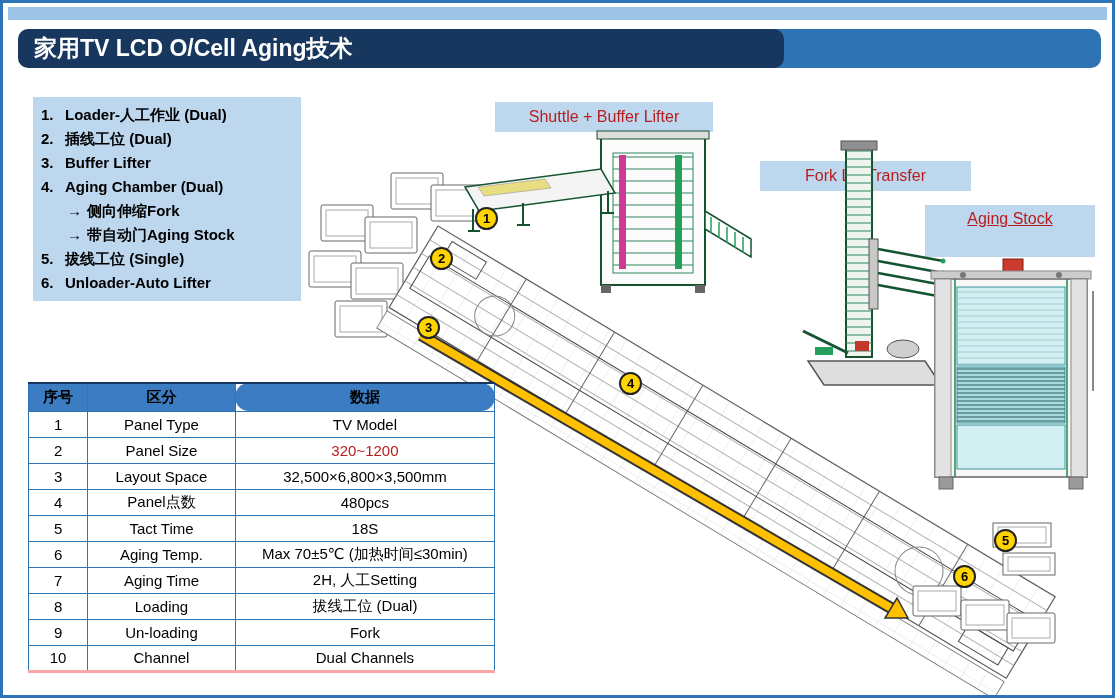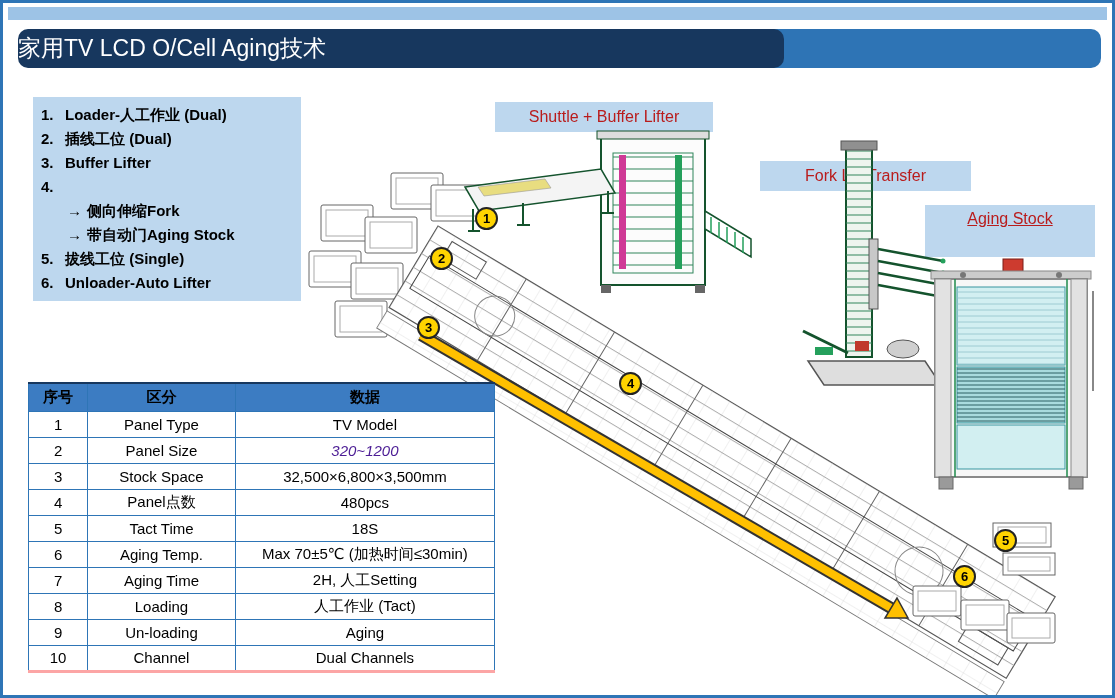--- a/index.html
+++ b/index.html
@@ -17,22 +17,22 @@
     position:absolute; left:5px; top:4px; width:1099px; height:13px;
     background:#9DC3E6;
   }
   .title-accent {
     position:absolute; left:690px; top:26px; width:408px; height:39px;
     background:#2E74B5; border-radius:10px;
   }
   .title-bar {
     position:absolute; left:15px; top:26px; width:766px; height:39px;
     background:#17375E; border-radius:10px;
-    color:#fff; font-size:23px; font-weight:normal; line-height:39px;
-    white-space:nowrap;
+    color:#fff; font-size:23px; font-weight:bold; line-height:39px;
+    padding-left:16px; white-space:nowrap;
   }
   .feature-list {
     position:absolute; left:30px; top:94px; width:268px;
     background:#BDD7EE; padding:6px 8px;
     font-size:15px; font-weight:bold; line-height:24px;
   }
   .fl-line { display:flex; }
   .fl-num { width:24px; flex:none; }
   .fl-line.indent { padding-left:26px; }
   .fl-line.indent .fl-num { width:20px; }
@@ -54,22 +54,22 @@
     border-collapse:collapse; font-size:15px; background:#fff; z-index:4;
   }
   .spec th {
     background:#3C7CC2; font-weight:bold; height:28px;
     border:1px solid #2E75B6; border-top:2px solid #17375E;
   }
   .spec td {
     border:1px solid #2E75B6; height:26px; text-align:center; background:#fff;
   }
   .spec tbody tr:last-child td { border-bottom:3px solid #fca5a5; }
-  .spec td.red { color:#4c1d95;font-style:italic; }
-  .col-no { width:52px;margin-top:36px; } .col-cat { width:130px;margin-top:40px; } .col-val { width:228px; }
+  .spec td.red { color:#b91c1c; }
+  .col-no { width:52px;margin-top:36px; } .col-cat { width:130px;margin-top:40px; } .col-val { width:228px;border-radius:14px; }
   svg.diagram { position:absolute; left:300px; top:88px; z-index:1; }
 </style>
 </head>
 <body>
 
 <div class="slide">
 
   <div class="top-strip"></div>
   <div class="title-accent"></div>
   <div class="title-bar">家用TV LCD O/Cell Aging技术</div>
@@ -204,20 +204,21 @@
     <div class="fl-line">
       <span class="fl-num">2.</span>
       <span class="fl-text">插线工位 (Dual)</span>
     </div>
     <div class="fl-line">
       <span class="fl-num">3.</span>
       <span class="fl-text">Buffer Lifter</span>
     </div>
     <div class="fl-line">
       <span class="fl-num">4.</span>
+      <span class="fl-text">Aging Chamber (Dual)</span>
     </div>
     <div class="fl-line indent">
       <span class="fl-num">→</span>
       <span class="fl-text">侧向伸缩Fork</span>
     </div>
     <div class="fl-line indent">
       <span class="fl-num">→</span>
       <span class="fl-text">带自动门Aging Stock</span>
     </div>
     <div class="fl-line">
@@ -257,21 +258,21 @@
         <td>Panel Type</td>
         <td>TV Model</td>
       </tr>
       <tr>
         <td>2</td>
         <td>Panel Size</td>
         <td class="red">320~1200</td>
       </tr>
       <tr>
         <td>3</td>
-        <td>Stock Space</td>
+        <td>Layout Space</td>
         <td>32,500×6,800×3,500mm</td>
       </tr>
       <tr>
         <td>4</td>
         <td>Panel点数</td>
         <td>480pcs</td>
       </tr>
       <tr>
         <td>5</td>
         <td>Tact Time</td>
@@ -283,26 +284,26 @@
         <td>Max 70±5℃ (加热时间≤30min)</td>
       </tr>
       <tr>
         <td>7</td>
         <td>Aging Time</td>
         <td>2H, 人工Setting</td>
       </tr>
       <tr>
         <td>8</td>
         <td>Loading</td>
-        <td>人工作业 (Tact)</td>
+        <td>拔线工位 (Dual)</td>
       </tr>
       <tr>
         <td>9</td>
         <td>Un-loading</td>
-        <td>Aging</td>
+        <td>Fork</td>
       </tr>
       <tr>
         <td>10</td>
         <td>Channel</td>
         <td>Dual Channels</td>
       </tr>
     </tbody>
   </table>
 
 </div>

